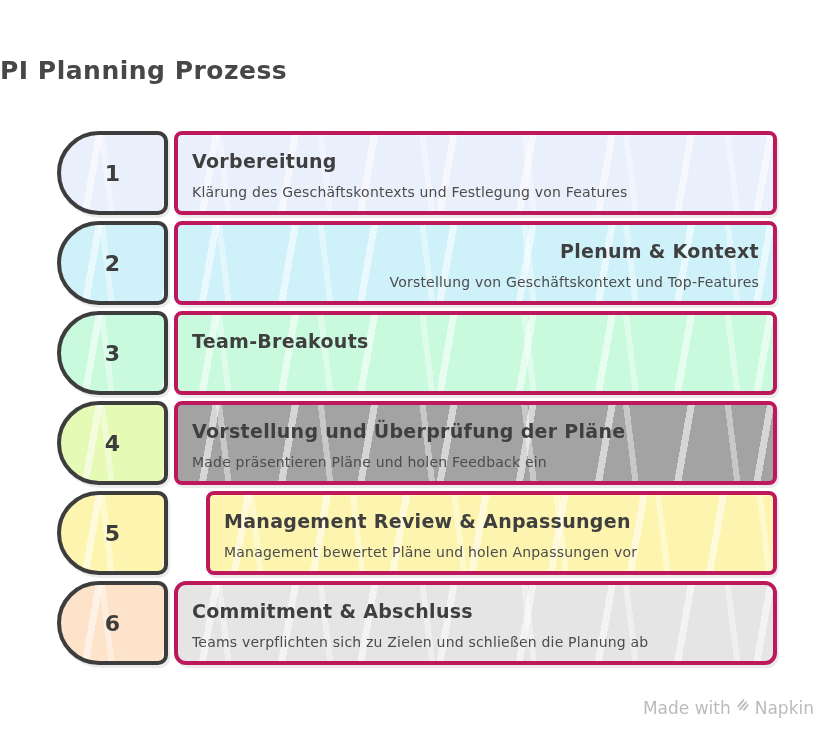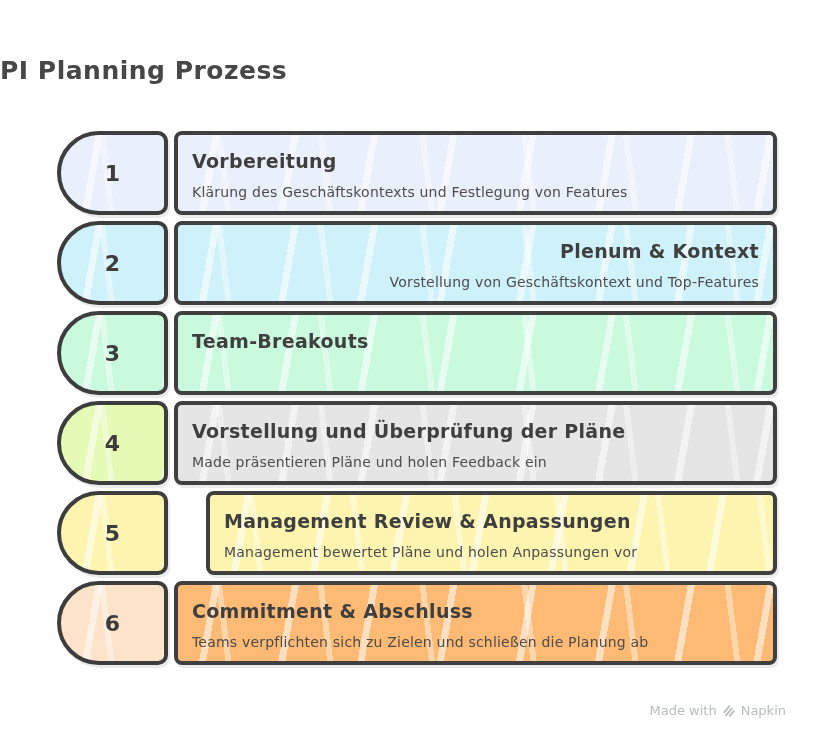--- a/index.html
+++ b/index.html
@@ -39,21 +39,21 @@
     display:flex;
     align-items:center;
     justify-content:center;
     overflow:hidden;
     box-shadow:2px 3px 0 rgba(60,60,60,0.10);
   }
   .step-content{
     position:relative;
     box-sizing:border-box;
     flex:1;
-    border:4px solid #404040;
+    border:4px solid #be185d;
     border-radius:8px;
     padding:15px 14px 0 14px;
     overflow:hidden;
     box-shadow:2px 3px 0 rgba(60,60,60,0.10);
   }
   
   .num-tab::before,.step-content::before{
     content:"";
     position:absolute;inset:0;
     pointer-events:none;
@@ -83,25 +83,25 @@
     margin-bottom:12px;
   }
   .step-desc{
     position:relative;z-index:1;
     font-size:14px;
     color:#4c4c4c;
     letter-spacing:0.2px;
   }
   .watermark{
     position:absolute;
-    right:36px;bottom:20px;
+    right:8px;bottom:20px;
     display:flex;
-    align-items:center;
+    align-items:flex-start;
     gap:5px;
-    font-size:13px;
+    font-size:17px;
     color:#b9bcbe;
   }
   .napkin-icon{display:block;}
 </style>
 </head>
 <body>
 
 <div class="canvas">
 
   <h1 class="diagram-title">PI Planning Prozess</h1>
@@ -134,41 +134,41 @@
       </div>
       <div class="step-content" style="background-color: rgb(201, 250, 222);">
         <div class="step-title">Team-Breakouts</div>
       </div>
     </div>
 
     <div class="step">
       <div class="num-tab" style="background-color: rgb(229, 250, 181);">
         <span class="step-num">4</span>
       </div>
-      <div class="step-content" style="background-color: #e5e5e5;">
+      <div class="step-content" style="background-color: #a3a3a3;">
         <div class="step-title">Vorstellung und Überprüfung der Pläne</div>
         <div class="step-desc">Made präsentieren Pläne und holen Feedback ein</div>
       </div>
     </div>
 
     <div class="step">
       <div class="num-tab" style="background-color: rgb(253, 245, 175);">
         <span class="step-num">5</span>
       </div>
       <div class="step-content" style="background-color: rgb(253, 245, 175); margin-left: 32px;">
         <div class="step-title">Management Review &amp; Anpassungen</div>
         <div class="step-desc">Management bewertet Pläne und holen Anpassungen vor</div>
       </div>
     </div>
 
     <div class="step">
       <div class="num-tab" style="background-color: rgb(253, 227, 202);">
         <span class="step-num">6</span>
       </div>
-      <div class="step-content" style="background-color: #fdba74;">
+      <div class="step-content" style="background-color: #e5e5e5; border-radius: 12px;">
         <div class="step-title">Commitment &amp; Abschluss</div>
         <div class="step-desc">Teams verpflichten sich zu Zielen und schließen die Planung ab</div>
       </div>
     </div>
 
   </div>
 
   <div class="watermark">
     <span>Made with</span>
     <svg class="napkin-icon" width="14" height="14" viewBox="0 0 16 16" fill="none" stroke="#b9bcbe" stroke-width="2.1" stroke-linecap="round">

